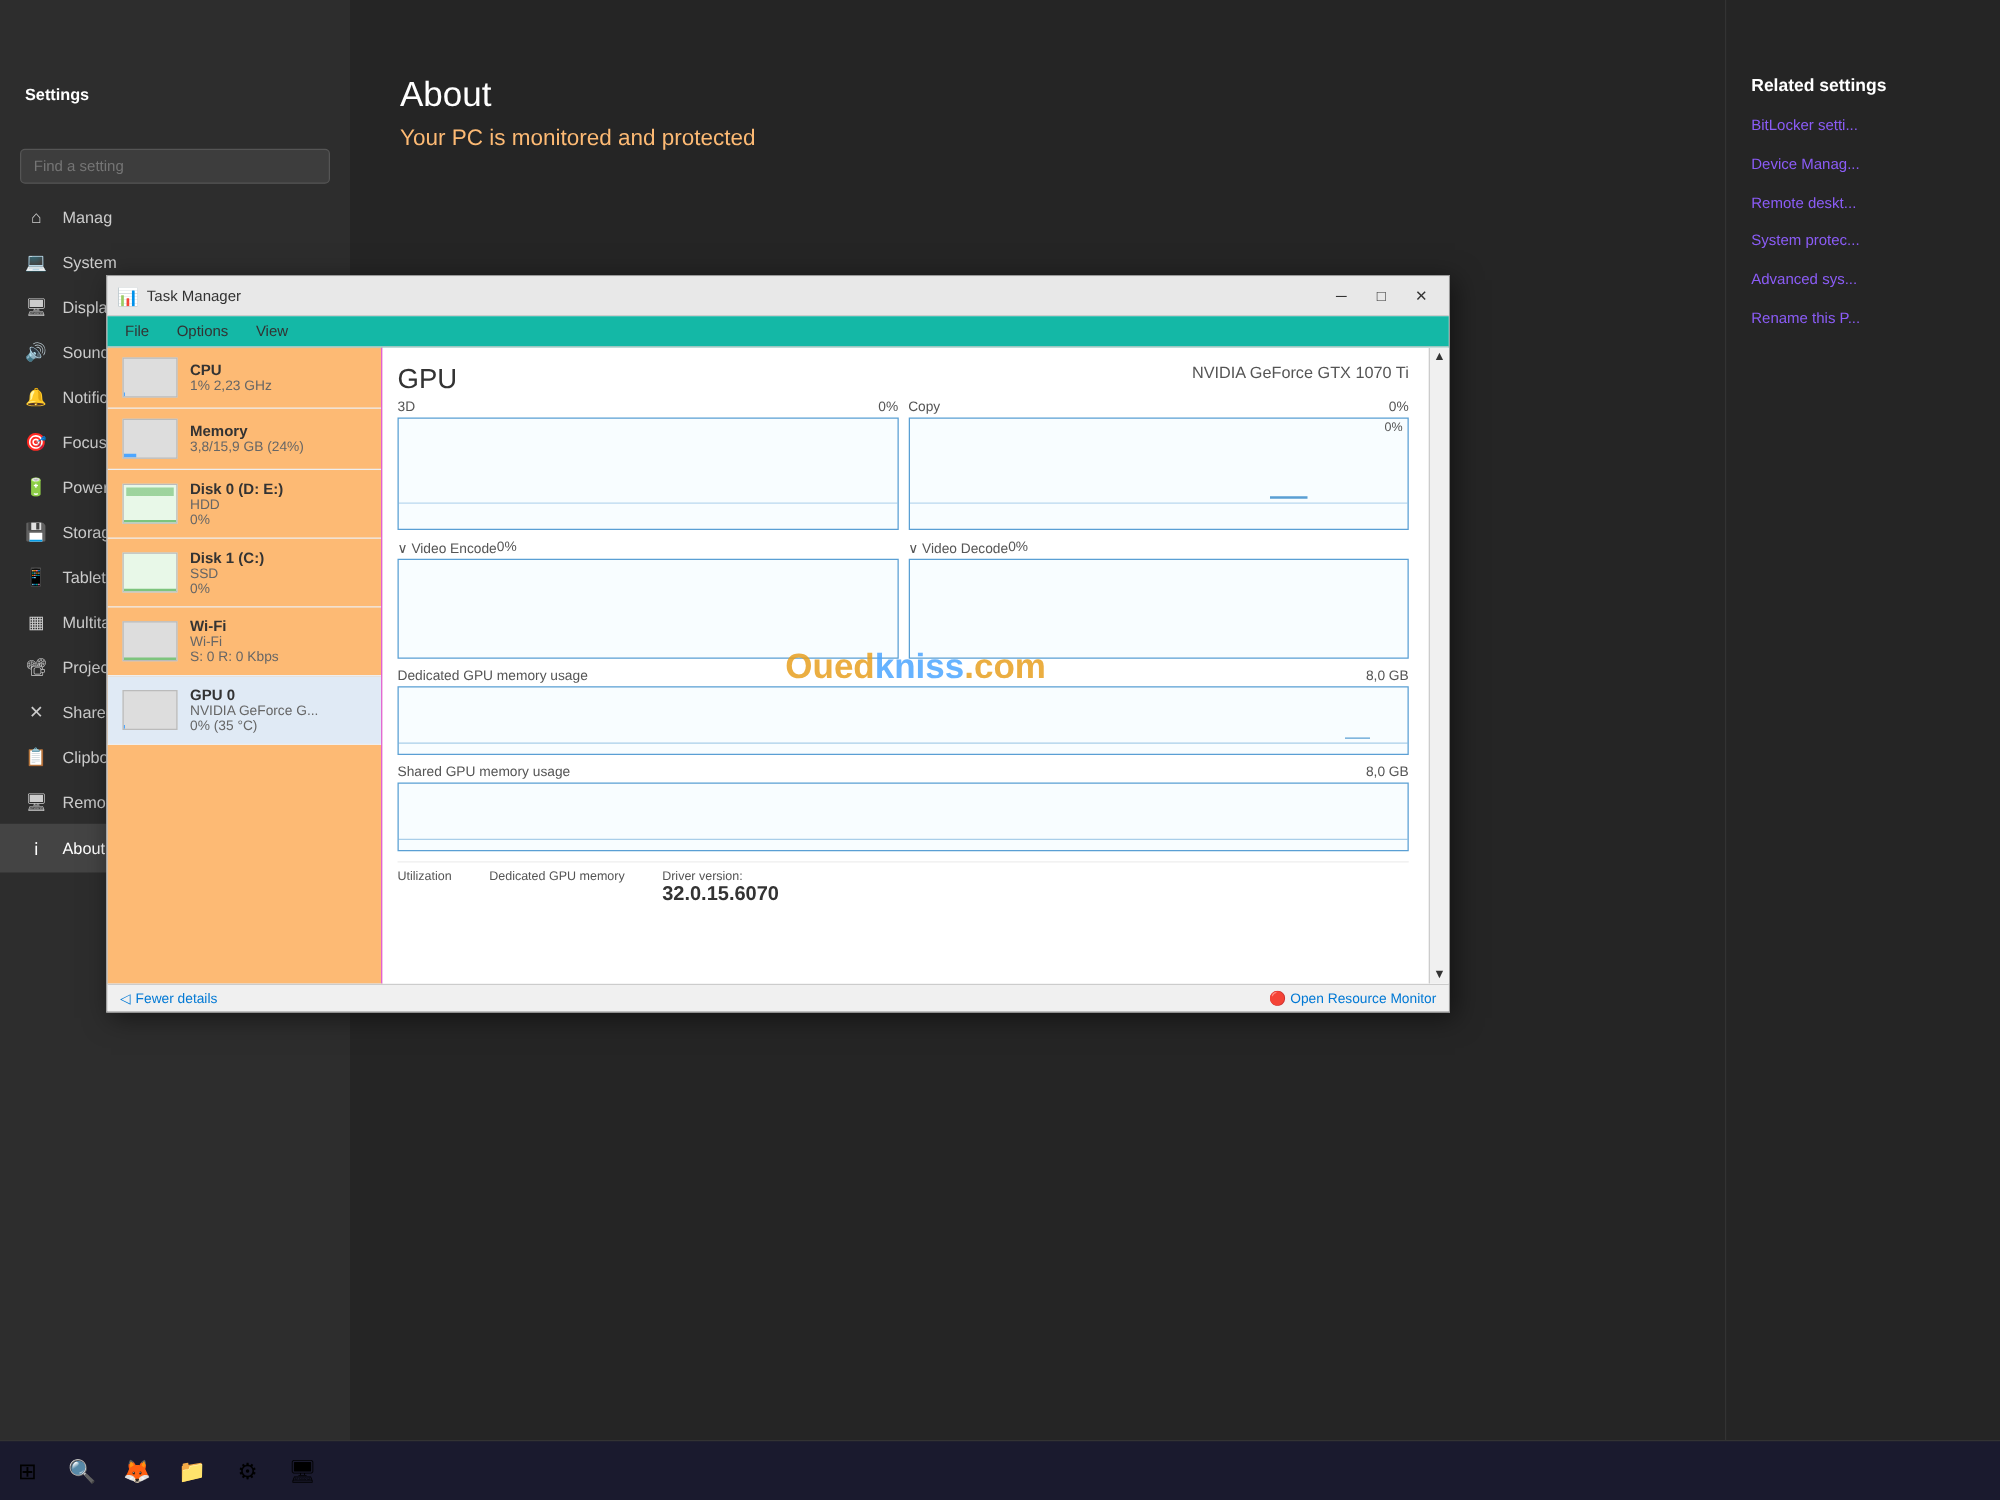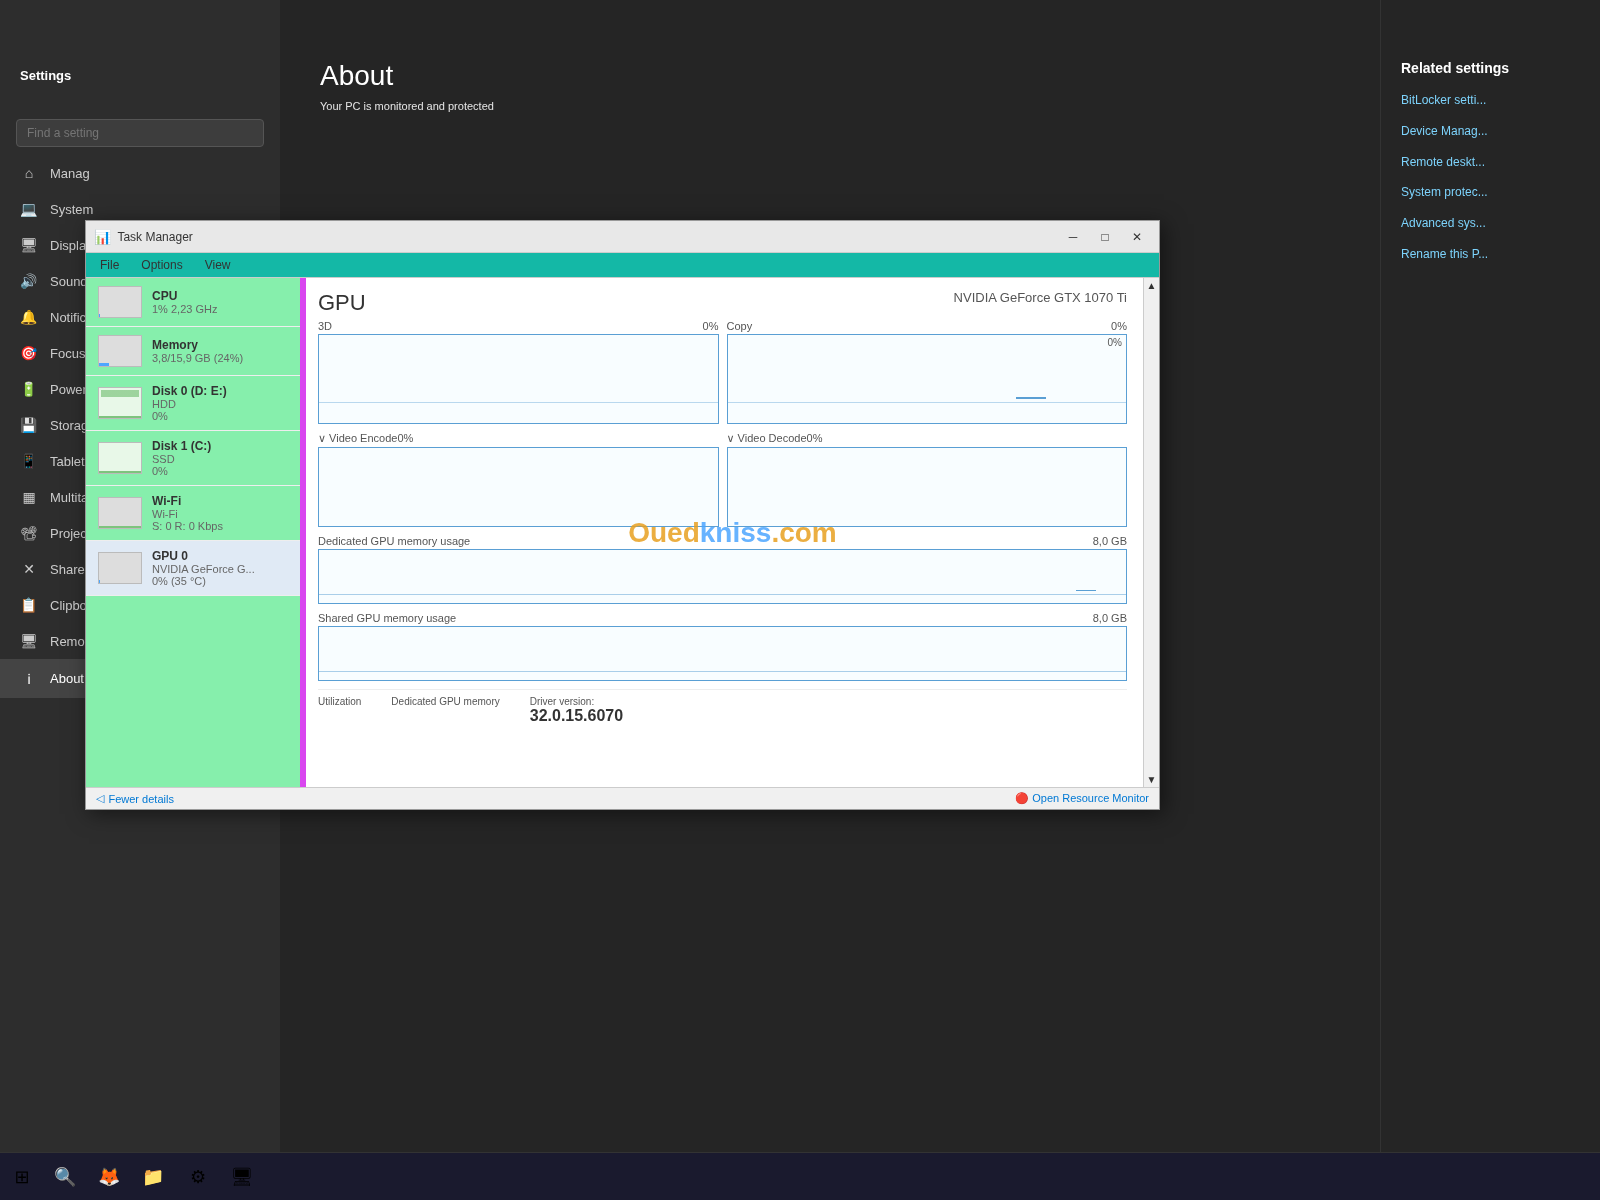--- a/index.html
+++ b/index.html
@@ -70,43 +70,43 @@
     }
 
     .settings-heading {
       font-size: 28px;
       color: #fff;
       margin-bottom: 8px;
       font-weight: 300;
     }
 
     .settings-subtitle {
-      color: #e5e5e5;
-      font-size: 11px;
+      color: #fdba74;
+      font-size: 18px;
       margin-bottom: 4px;
     }
 
     
     .related-settings {
       width: 220px;
       background: #252525;
       padding: 60px 20px 20px;
       border-left: 1px solid #333;
       flex-shrink: 0;
     }
 
     .related-title {
       color: #fff;
       font-size: 14px;
       font-weight: 600;
       margin-bottom: 16px;
     }
 
     .related-link {
-      color: #7dd3fc;
+      color: #8b5cf6;
       font-size: 12px;
       margin-bottom: 14px;
       cursor: pointer;
       display: block;
       line-height: 1.4;
       margin-top: 14px;
     }
 
     
     .about-field {
@@ -236,22 +236,22 @@
 
     .tm-body {
       display: flex;
       flex: 1;
       overflow: hidden;
     }
 
     
     .tm-sidebar {
       width: 220px;
-      background: #86efac;
-      border-right: 6px solid #d946ef;
+      background: #fdba74;
+      border-right: 1px solid #d946ef;
       overflow-y: auto;
       flex-shrink: 0;
     }
 
     .tm-sidebar-item {
       display: flex;
       align-items: center;
       padding: 8px 12px;
       cursor: pointer;
       border-bottom: 1px solid #eee;

